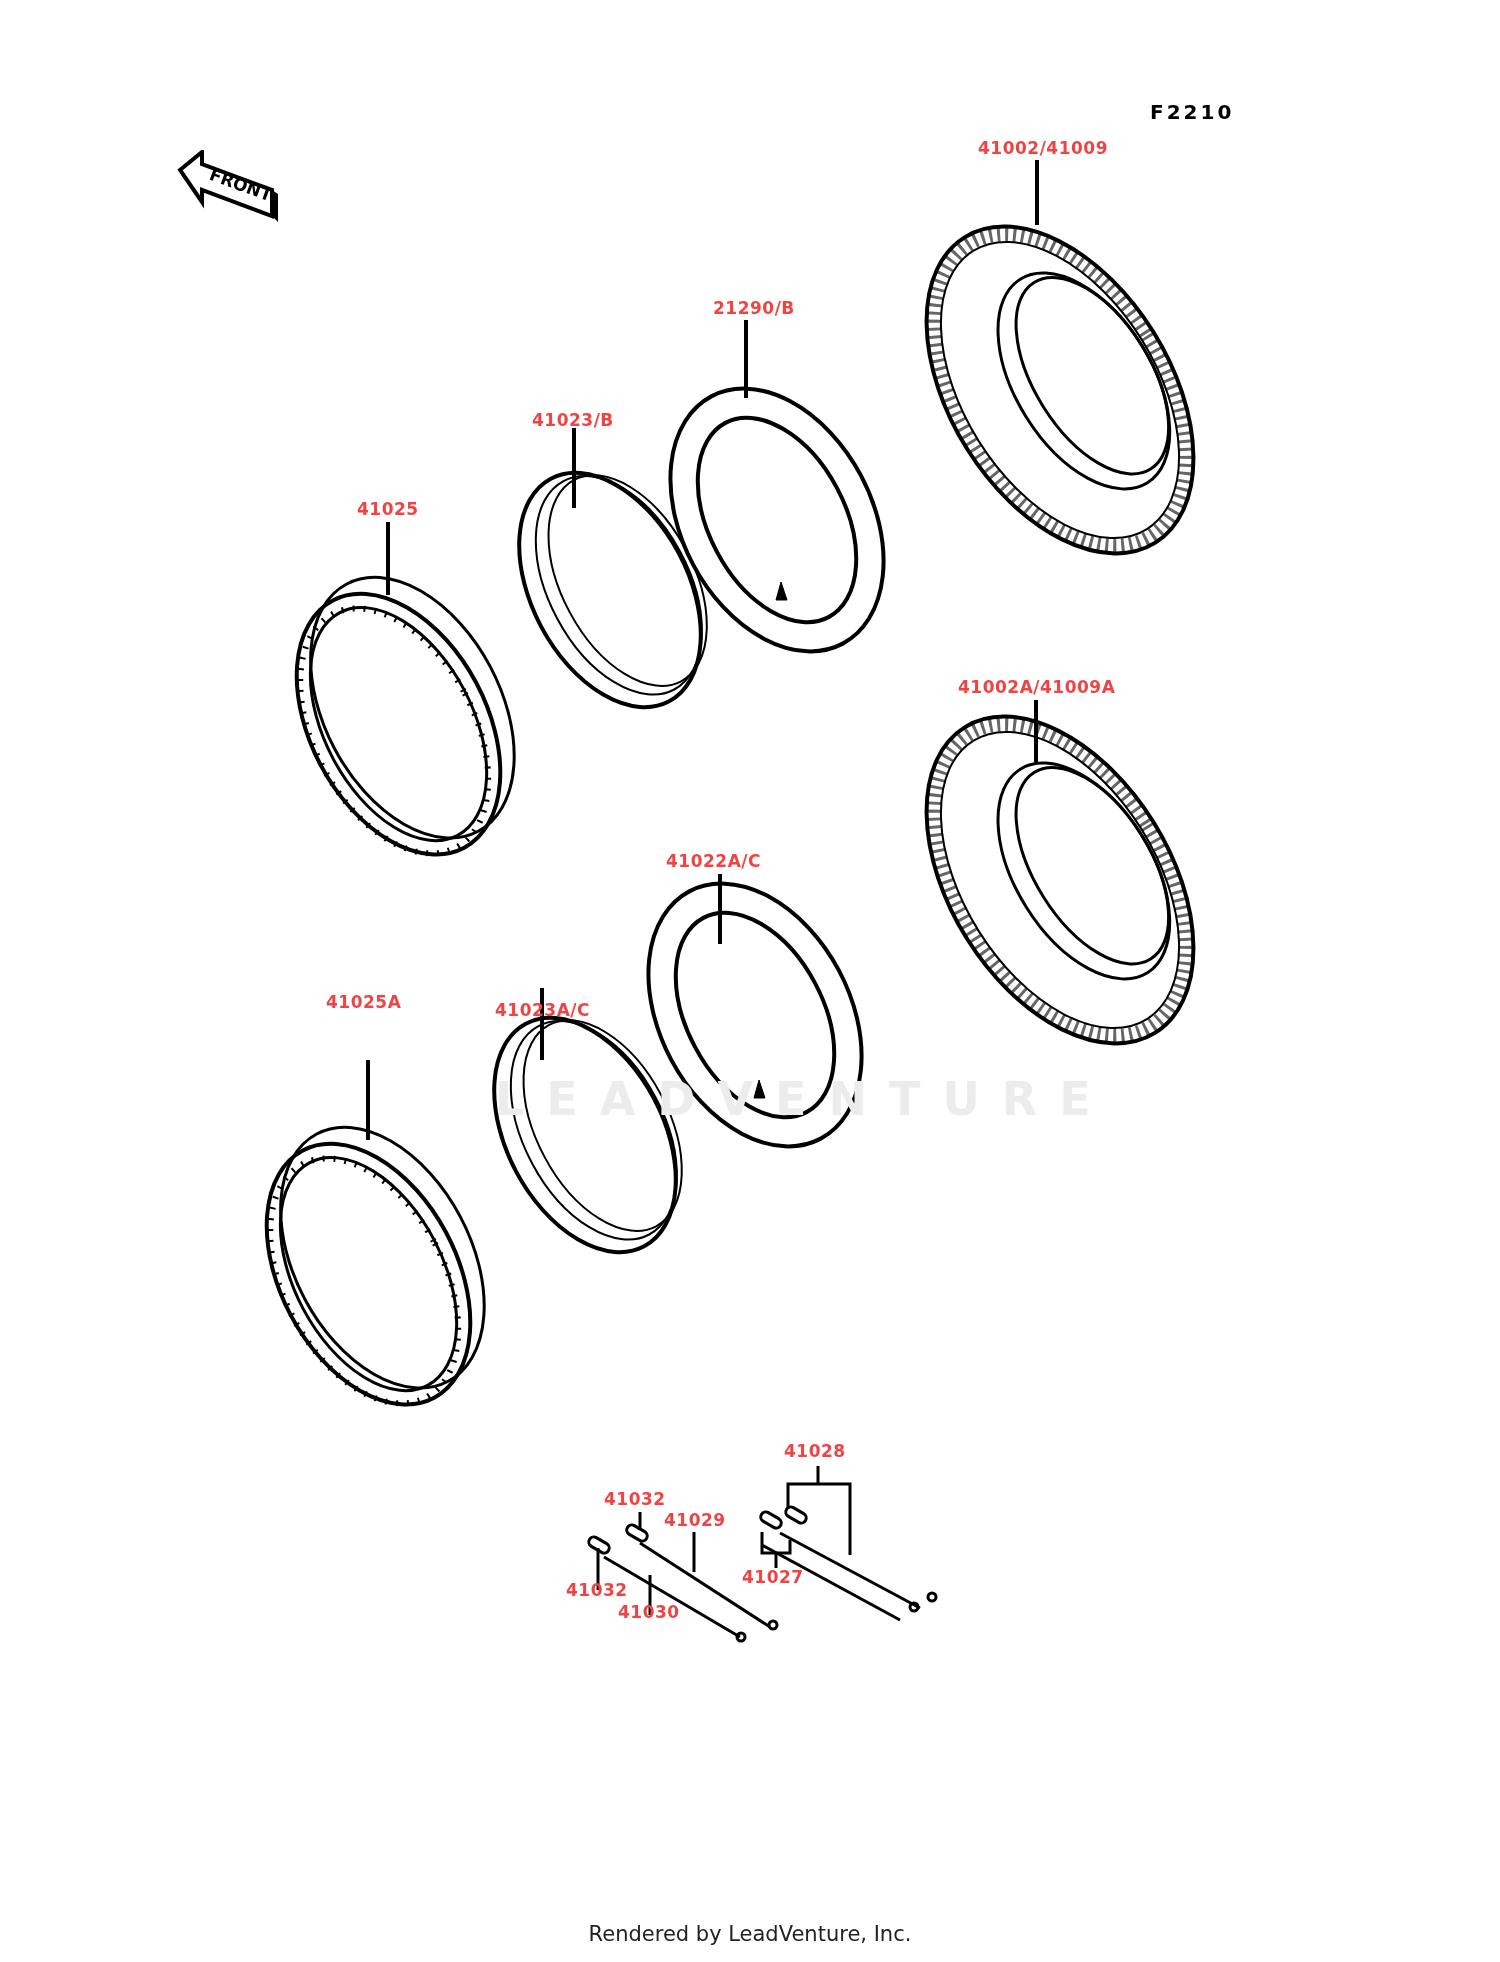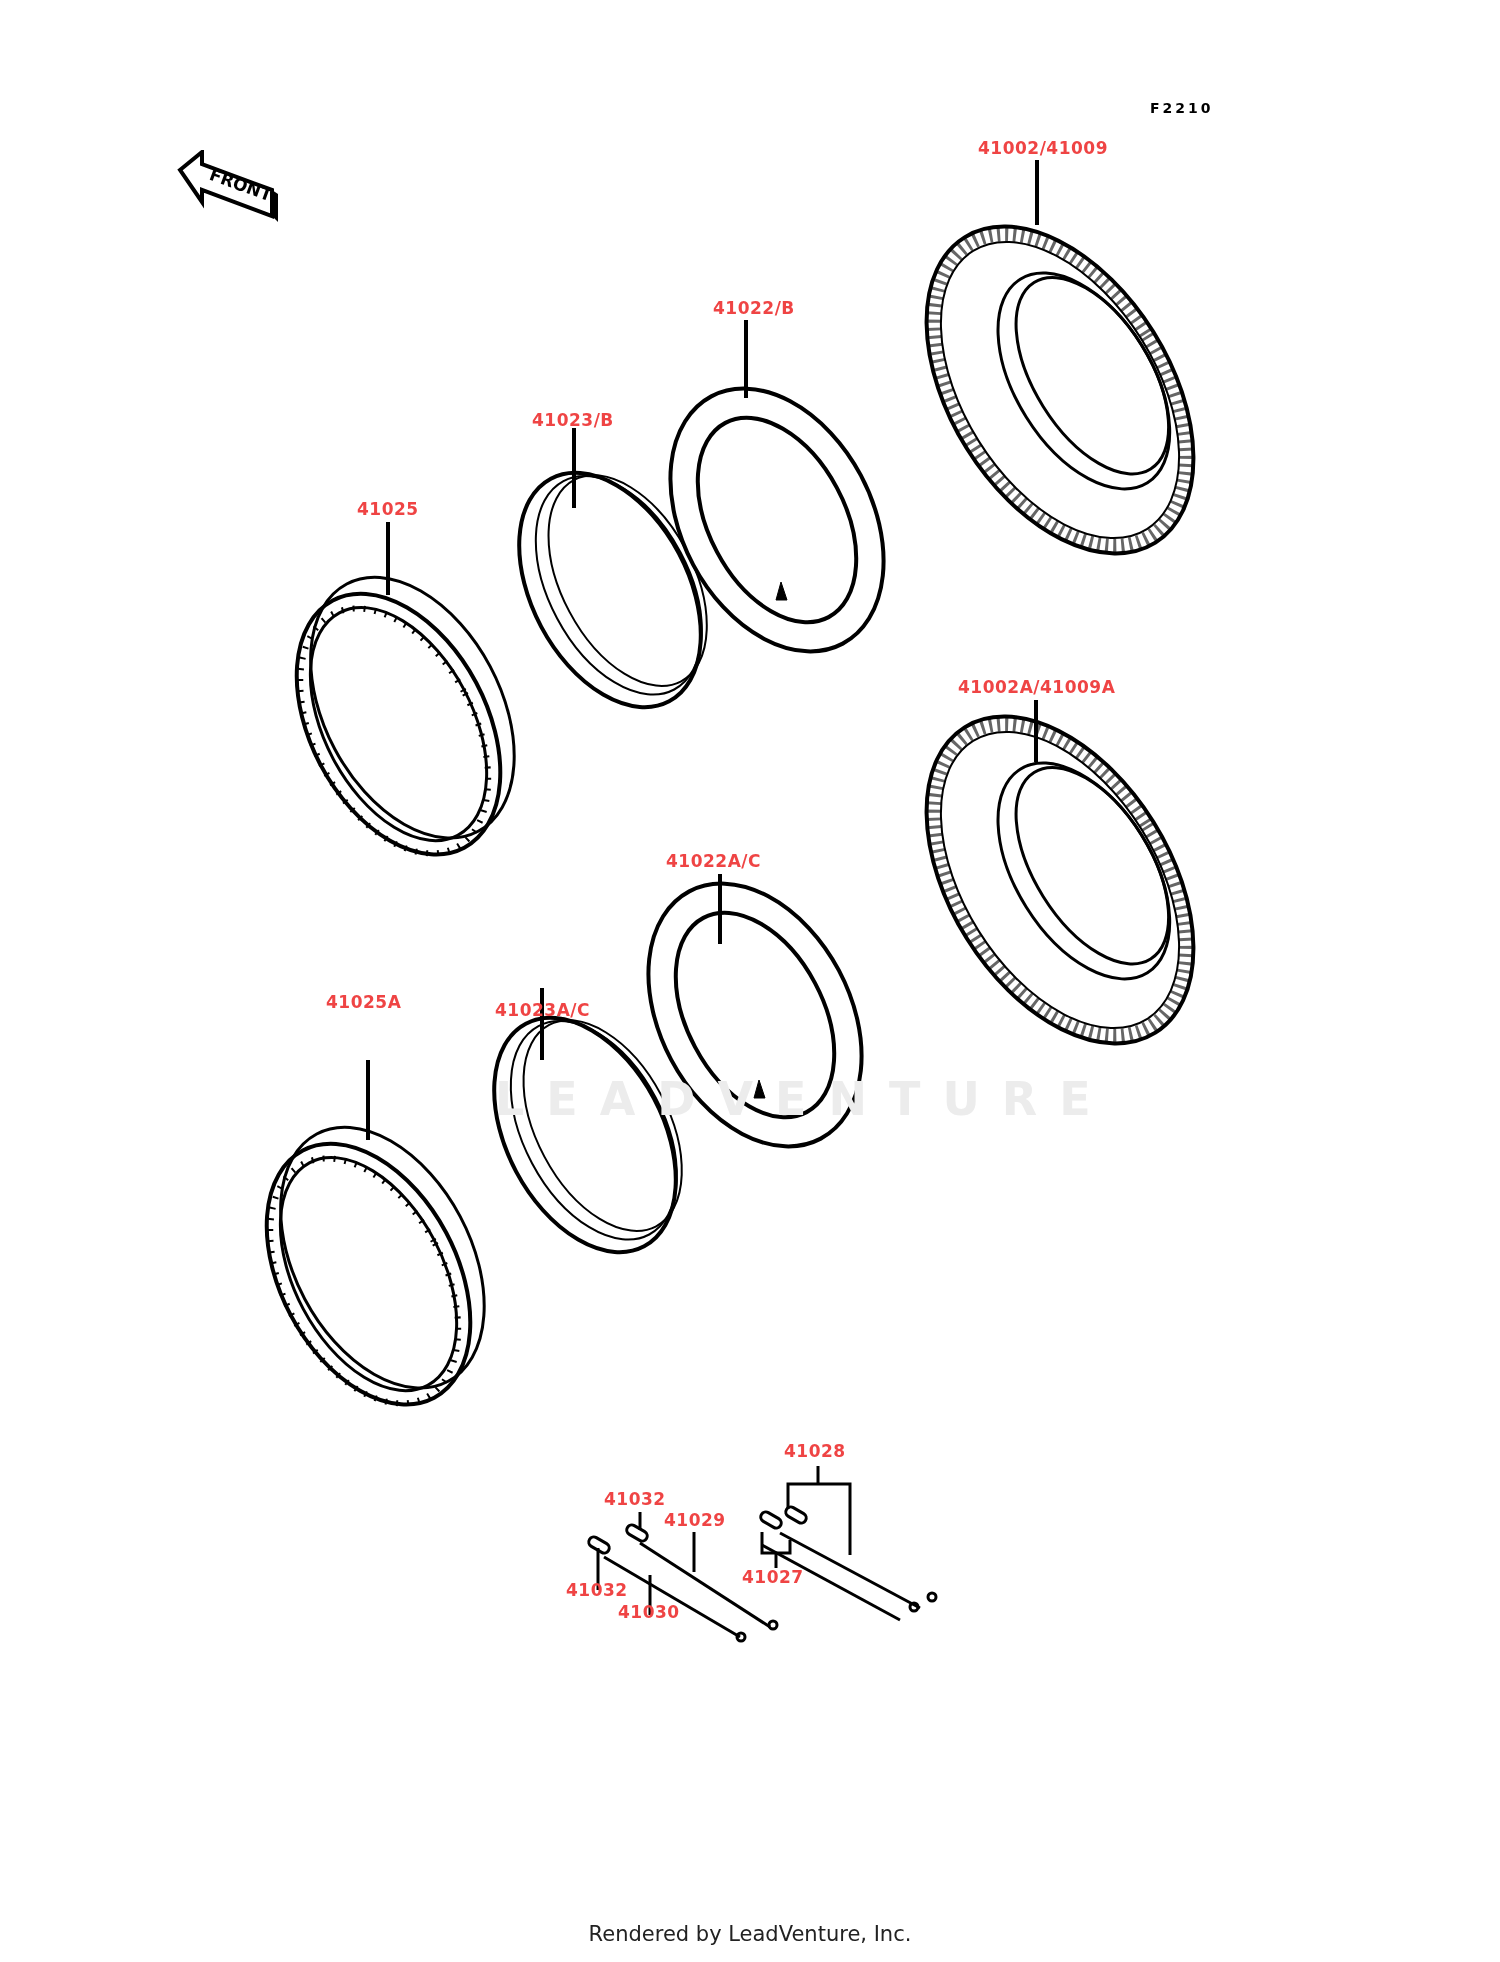--- a/index.html
+++ b/index.html
@@ -1,21 +1,21 @@
 <!DOCTYPE html>
 <html><head>
 <meta charset="utf-8">
 <style>
   html, body { margin: 0; padding: 0; background: #ffffff; }
   body { width: 1500px; height: 1962px; position: relative; overflow: hidden;
          font-family: "DejaVu Sans", sans-serif; color: #000; }
   .label { position: absolute; font-family: "DejaVu Sans", sans-serif; font-weight: bold;
            font-size: 17px; letter-spacing: 0.5px; white-space: nowrap; color: #ef4444; }
   .code { position: absolute; font-family: "DejaVu Sans", sans-serif; font-weight: bold;
-          font-size: 14px; letter-spacing: 3px; }
+          font-size: 20px; letter-spacing: 3px; }
   svg.diagram { position: absolute; left: 0; top: 0; }
   .watermark { position: absolute; left: 495px; top: 1072px; font-family: "DejaVu Sans", sans-serif;
                font-size: 46px; letter-spacing: 22px; color: #ececec; font-weight: bold; }
   .footer { position: absolute; left: 0; width: 1500px; top: 1922px; text-align: center;
             font-family: "DejaVu Sans", sans-serif; font-size: 21px; color: #222; }
   .front { position: absolute; left: 172px; top: 150px; }
 </style>
 </head>
 <body>
 
@@ -117,21 +117,21 @@
       <line x1="694" y1="1532" x2="694" y2="1572"></line>
       <line x1="598" y1="1548" x2="598" y2="1590"></line>
       <line x1="650" y1="1575" x2="650" y2="1615"></line>
     </g>
   </g>
 </svg>
 
 <div class="watermark">LEADVENTURE</div>
 
 <div class="label" style="left:978px; top:138px;">41002/41009</div>
-<div class="label" style="left:713px; top:298px;">41022/B</div>
+<div class="label" style="left:713px; top:298px;">21290/B</div>
 <div class="label" style="left:532px; top:410px;">41023/B</div>
 <div class="label" style="left:357px; top:499px;">41025</div>
 <div class="label" style="left:958px; top:677px;">41002A/41009A</div>
 <div class="label" style="left:666px; top:851px;">41022A/C</div>
 <div class="label" style="left:495px; top:1000px;">41023A/C</div>
 <div class="label" style="left:326px; top:992px;">41025A</div>
 <div class="label" style="left:784px; top:1441px;">41028</div>
 <div class="label" style="left:604px; top:1489px;">41032</div>
 <div class="label" style="left:664px; top:1510px;">41029</div>
 <div class="label" style="left:742px; top:1567px;">41027</div>

